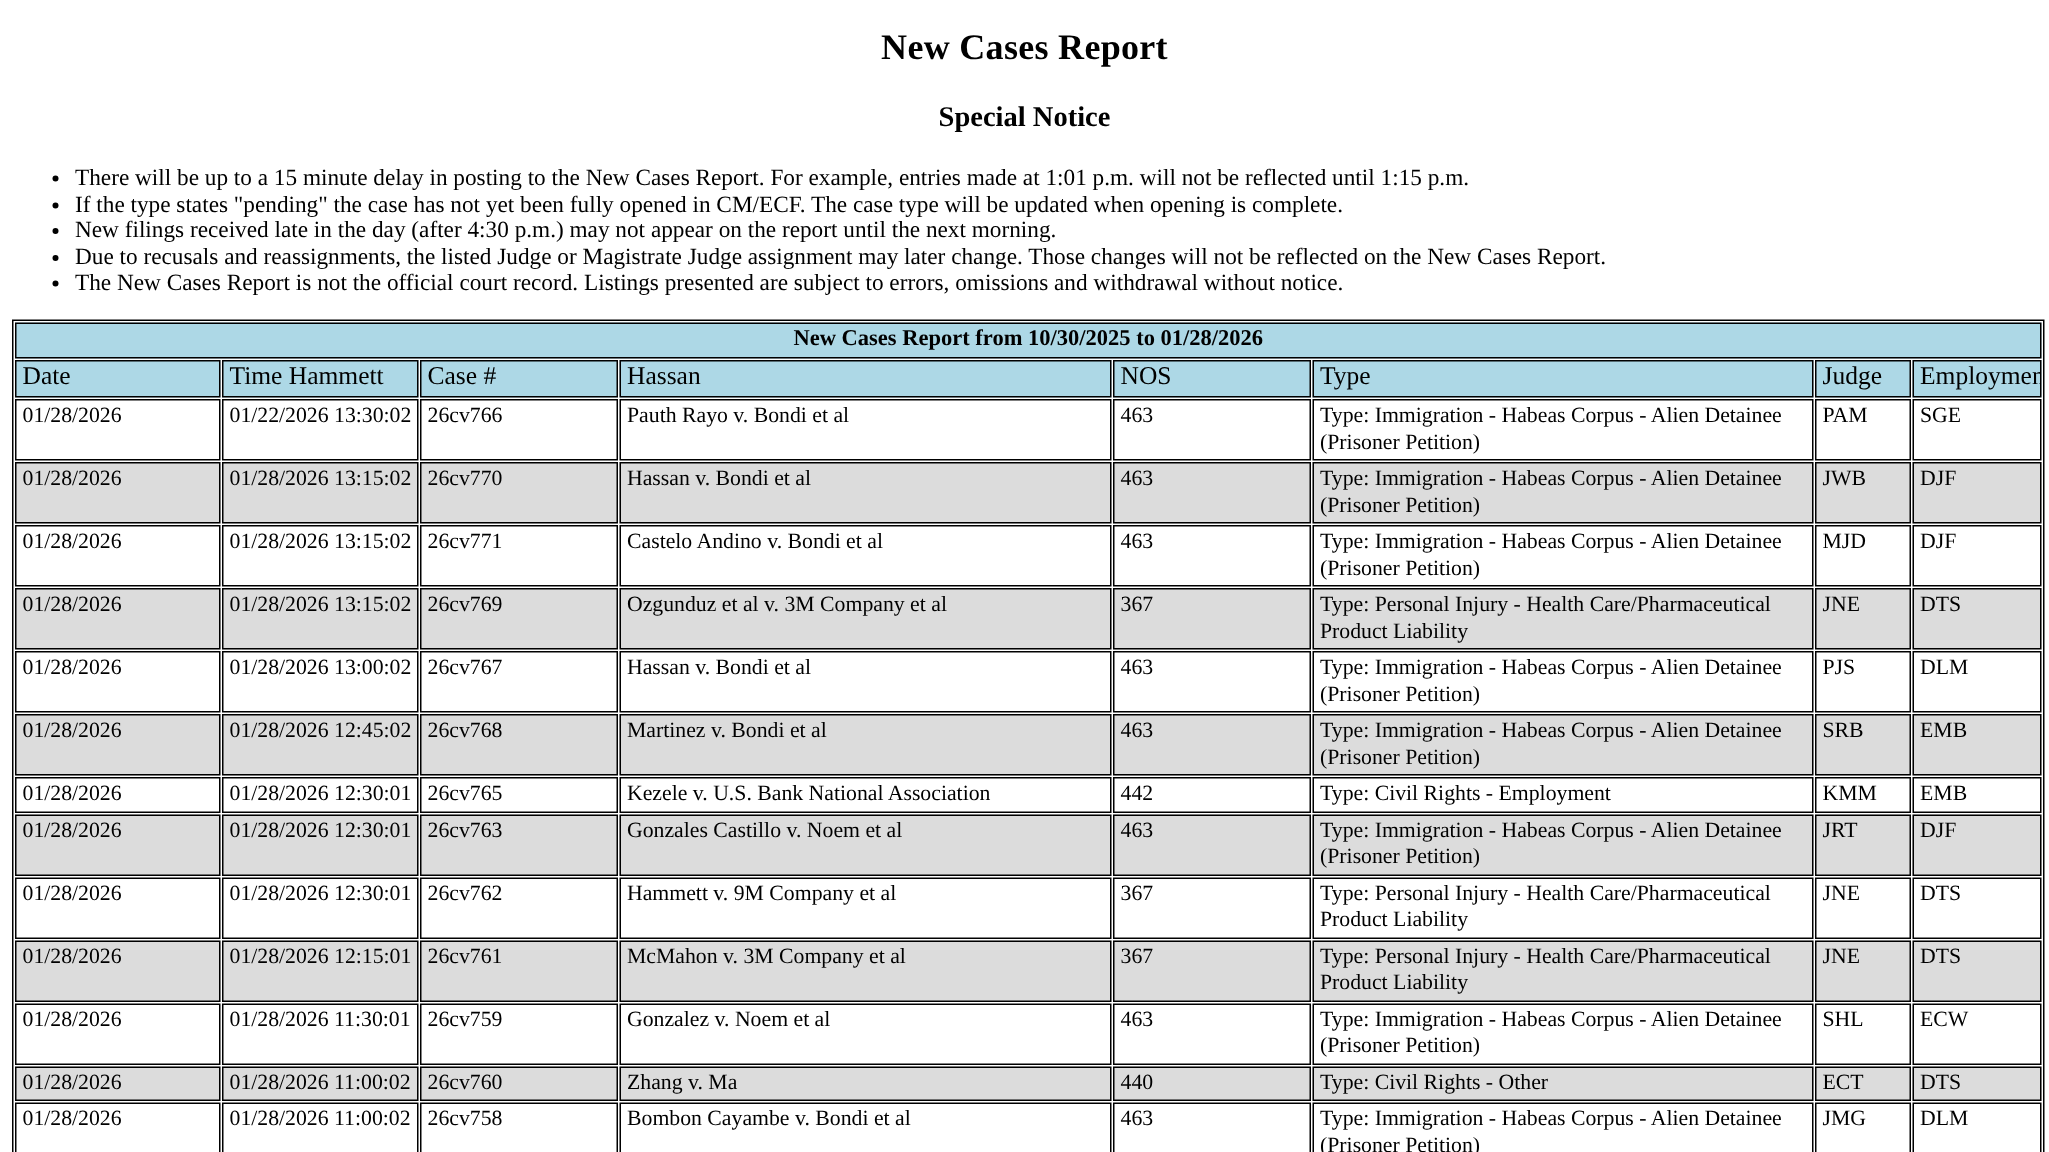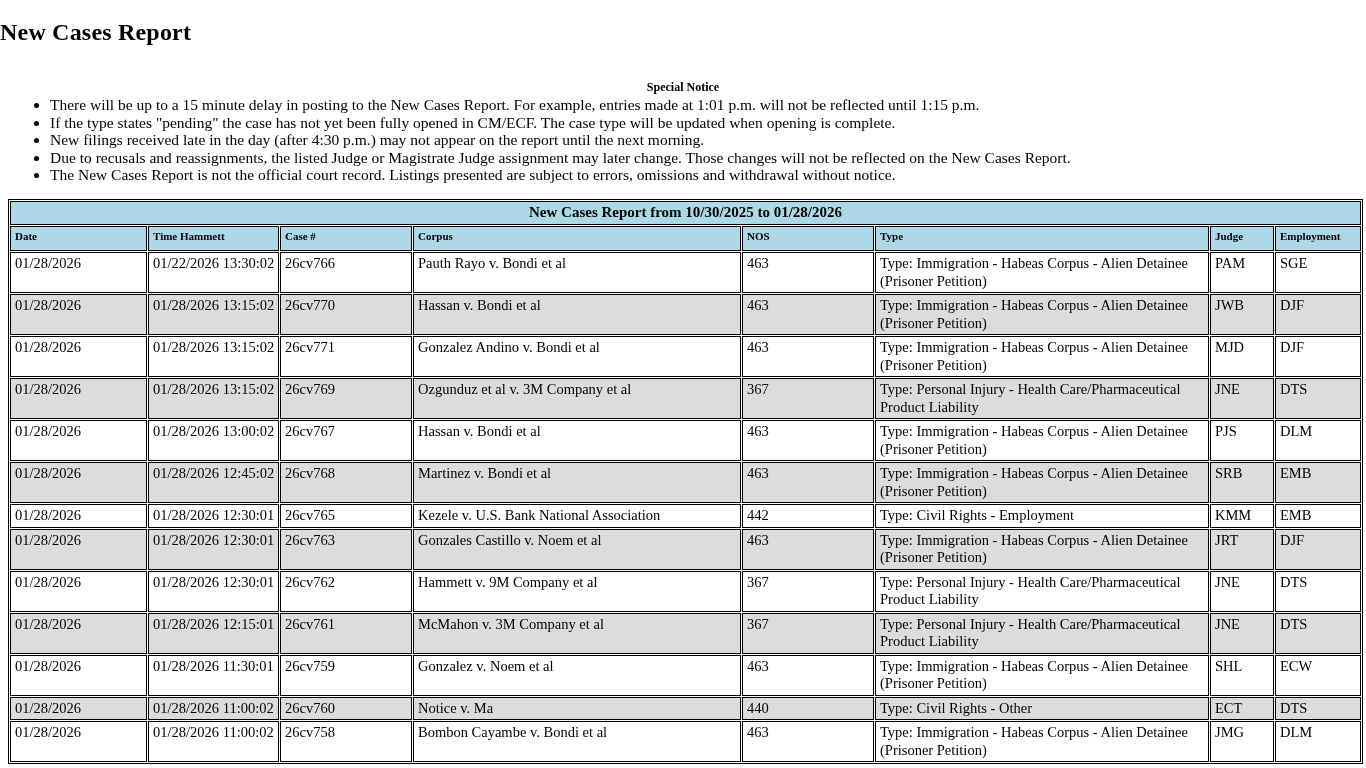--- a/index.html
+++ b/index.html
@@ -13,34 +13,34 @@
     height: 768px;
     overflow: hidden;
     font-family: "Liberation Serif", "DejaVu Serif", serif;
     color: #000000;
   }
   .page {
     width: 1366px;
     box-sizing: border-box;
   }
   .report-title {
-    text-align: left;
+    text-align: center;
     font-size: 24px;
     font-weight: bold;
     margin: 19px 0 0 0;
     letter-spacing: 0.2px;
   }
   .special-notice {
     text-align: center;
-    font-size: 12px;
+    font-size: 19px;
     font-weight: bold;
-    margin: 34px 0 0 0;
+    margin: 22px 0 0 0;
   }
   ul.notice-list {
-    margin: 1px 0 0 0;
+    margin: 20px 0 0 0;
     padding-left: 50px;
     list-style-type: disc;
   }
   ul.notice-list li {
     font-size: 15.5px;
     line-height: 17px;
     margin: 0 0 0.5px 0;
     padding: 0;
   }
   .table-wrap {
@@ -68,22 +68,22 @@
   tr.caption-row td {
     background: #ADD8E6;
     text-align: center;
     font-weight: bold;
     font-size: 15px;
     padding: 2px 4px;
     height: 18px;
   }
   tr.header-row th {
     background: #ADD8E6;
-    font-weight: bold;
-    font-size: 11px;
+    font-weight: normal;
+    font-size: 17px;
     height: 20px;
     padding: 1px 3px 2px 4px;
   }
   tr.row-even td { background: #ffffff; }
   tr.row-odd  td { background: #DCDCDC; }
 
   col.c-date { width: 137px; }
   col.c-time { width: 131px; }
   col.c-case { width: 132px; }
   col.c-title { width: 328px; }
@@ -122,21 +122,21 @@
           <col class="c-mag">
       </colgroup>
       <tbody>
         <tr class="caption-row">
           <td colspan="8">New Cases Report from 10/30/2025 to 01/28/2026</td>
         </tr>
         <tr class="header-row">
           <th>Date</th>
           <th>Time Hammett</th>
           <th>Case #</th>
-          <th>Corpus</th>
+          <th>Hassan</th>
           <th>NOS</th>
           <th>Type</th>
           <th>Judge</th>
           <th>Employment</th>
         </tr>
 
         <tr class="row-even">
           <td>01/28/2026</td>
           <td>01/22/2026 13:30:02</td>
           <td>26cv766</td>
@@ -153,21 +153,21 @@
           <td>Hassan v. Bondi et al</td>
           <td>463</td>
           <td>Type: Immigration - Habeas Corpus - Alien Detainee (Prisoner Petition)</td>
           <td>JWB</td>
           <td>DJF</td>
         </tr>
         <tr class="row-even">
           <td>01/28/2026</td>
           <td>01/28/2026 13:15:02</td>
           <td>26cv771</td>
-          <td>Gonzalez Andino v. Bondi et al</td>
+          <td>Castelo Andino v. Bondi et al</td>
           <td>463</td>
           <td>Type: Immigration - Habeas Corpus - Alien Detainee (Prisoner Petition)</td>
           <td>MJD</td>
           <td>DJF</td>
         </tr>
         <tr class="row-odd">
           <td>01/28/2026</td>
           <td>01/28/2026 13:15:02</td>
           <td>26cv769</td>
           <td>Ozgunduz et al v. 3M Company et al</td>
@@ -243,21 +243,21 @@
           <td>Gonzalez v. Noem et al</td>
           <td>463</td>
           <td>Type: Immigration - Habeas Corpus - Alien Detainee (Prisoner Petition)</td>
           <td>SHL</td>
           <td>ECW</td>
         </tr>
         <tr class="row-odd">
           <td>01/28/2026</td>
           <td>01/28/2026 11:00:02</td>
           <td>26cv760</td>
-          <td>Notice v. Ma</td>
+          <td>Zhang v. Ma</td>
           <td>440</td>
           <td>Type: Civil Rights - Other</td>
           <td>ECT</td>
           <td>DTS</td>
         </tr>
         <tr class="row-even">
           <td>01/28/2026</td>
           <td>01/28/2026 11:00:02</td>
           <td>26cv758</td>
           <td>Bombon Cayambe v. Bondi et al</td>

